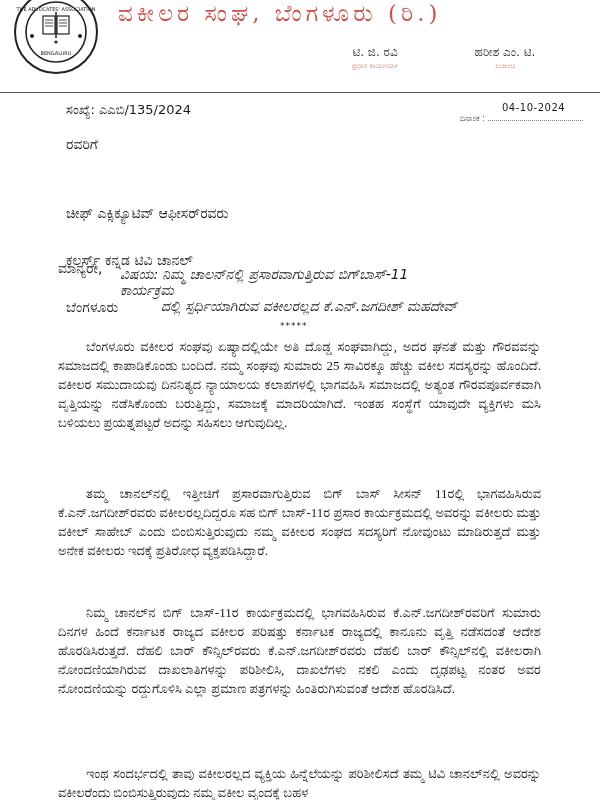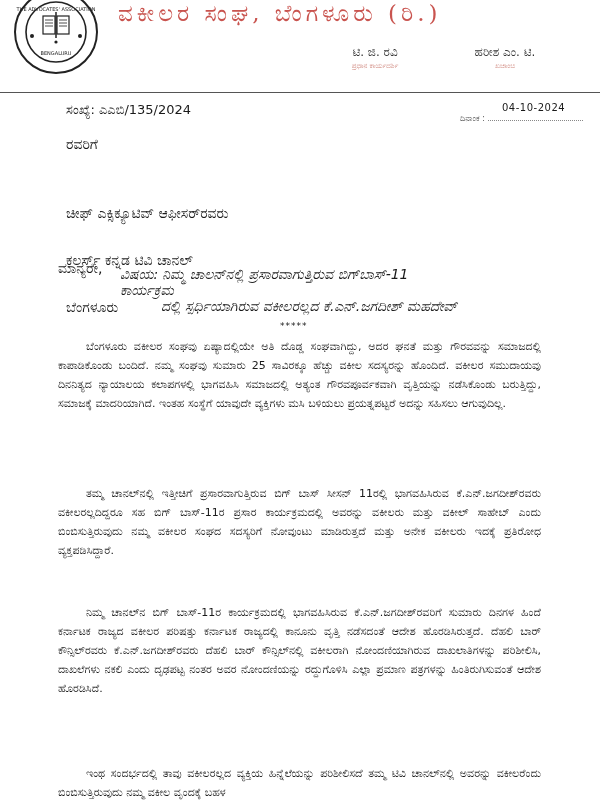--- a/index.html
+++ b/index.html
@@ -41,22 +41,23 @@
   .addressee { left: 66px; top: 174px; }
   .addressee div { height: 16px; margin-top: 31px; }
   .salutation { left: 58px; top: 260px; }
   .subject { left: 120px; top: 266px; width: 345px; font-style: italic; }
   .subject .label { margin-right: 4px; }
   .subject .line2, .subject .line3 { padding-left: 41px; display: block; }
   .separator { position: absolute; left: 280px; top: 321px; font-size: 9px; letter-spacing: 1px; }
 
   .para {
     position: absolute; left: 58px; width: 483px;
-    font-size: 11px; line-height: 19px; text-align: justify;
+    font-size: 13px; line-height: 19px; text-align: justify;
     text-indent: 28px;
+    font-family: Liberation Serif, serif;
   }
   .p1 { top: 337px; }
   .p2 { top: 484px; }
   .p3 { top: 603px; }
   .p4 { top: 764px; }
 </style>
 </head>
 <body>
 
 <div class="letterhead">

